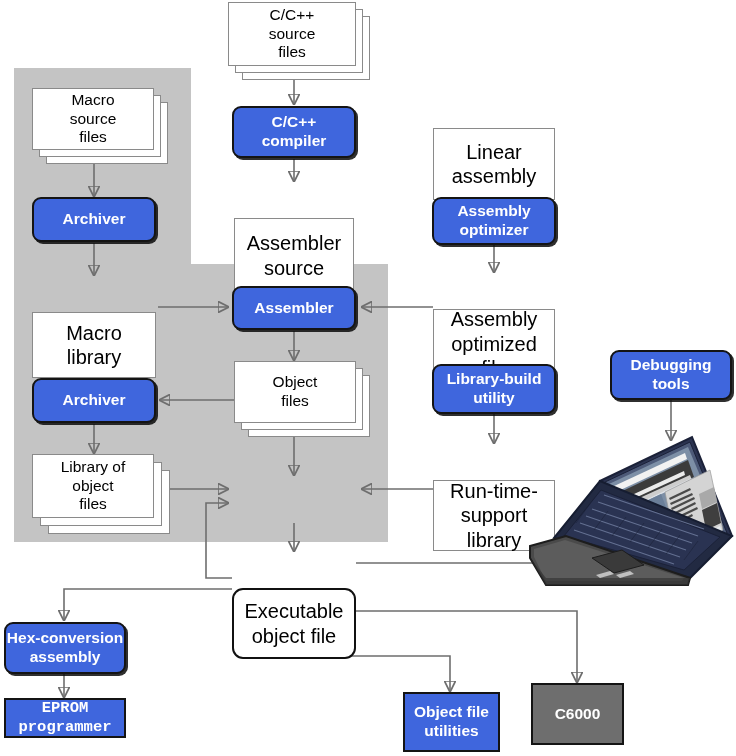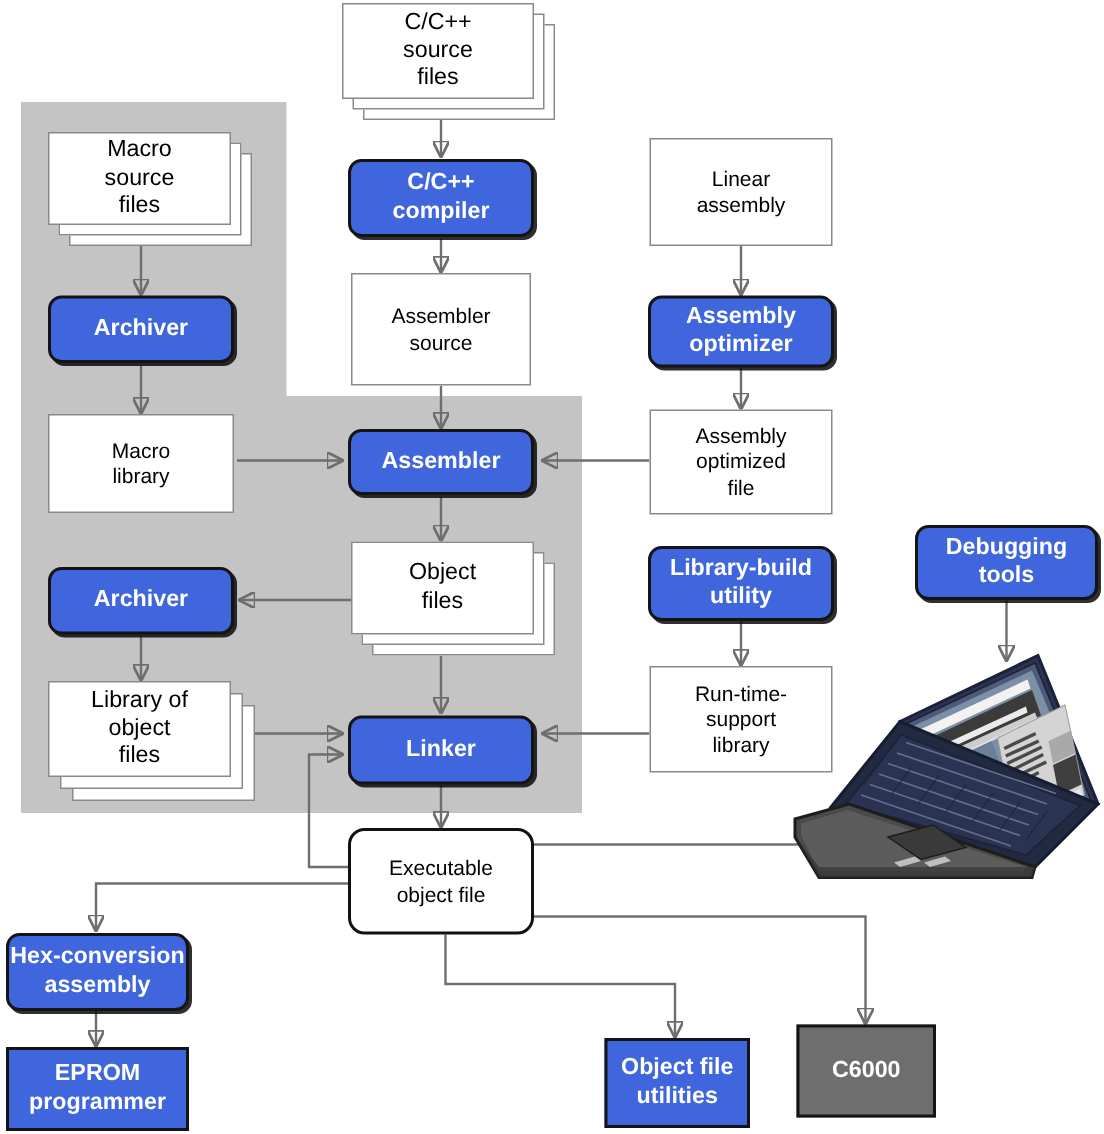--- a/index.html
+++ b/index.html
@@ -47,22 +47,23 @@
     text-align: center;
     z-index: 5;
     line-height: 1.22;
   }
 
   
   .box-white {
     background: #ffffff;
     border: 1.2px solid #8a8a8a;
     color: #000000;
-    font-size: 14px;
+    font-size: 20px;
     font-weight: 400;
+    margin-top: 36px;
   }
   
   .box-white.heavy {
     border: 2.6px solid #111111;
   }
 
   
   .box-blue {
     background: #3f66dd;
     border: 2.6px solid #141414;
@@ -280,40 +281,37 @@
     <span style="white-space:pre-line">Library-build
 utility</span>
   </div>
 
   <div class="node box-white" style="left:433px; top:444px; width:122px; height:71px;">
     <span style="white-space:pre-line">Run-time-
 support
 library</span>
   </div>
 
-  <div class="node box-blue" style="left:232px; top:477px; width:124px; height:46px;">
-    <span style="white-space:pre-line">Linker</span>
-  </div>
 
   <div class="node box-white heavy" style="left:232px; top:552px; width:124px; height:71px;border-radius:11px;">
     <span style="white-space:pre-line">Executable
 object file</span>
   </div>
 
   <div class="node box-blue" style="left:610px; top:350px; width:122px; height:50px;justify-content:center;">
     <span style="white-space:pre-line">Debugging
 tools</span>
   </div>
 
   <div class="node box-blue" style="left:4px; top:622px; width:122px; height:52px;">
     <span style="white-space:pre-line">Hex-conversion
 assembly</span>
   </div>
 
-  <div class="node box-blue-sq" style="left:4px; top:698px; width:122px; height:56px;">
+  <div class="node box-blue-sq" style="left:4px; top:698px; width:122px; height:40px;font-family:Liberation Mono, monospace;">
     <span style="white-space:pre-line">EPROM
 programmer</span>
   </div>
 
   <div class="node box-blue-sq" style="left:403px; top:692px; width:97px; height:60px;">
     <span style="white-space:pre-line">Object file
 utilities</span>
   </div>
 
   <div class="node box-gray" style="left:531px; top:683px; width:93px; height:62px;">

